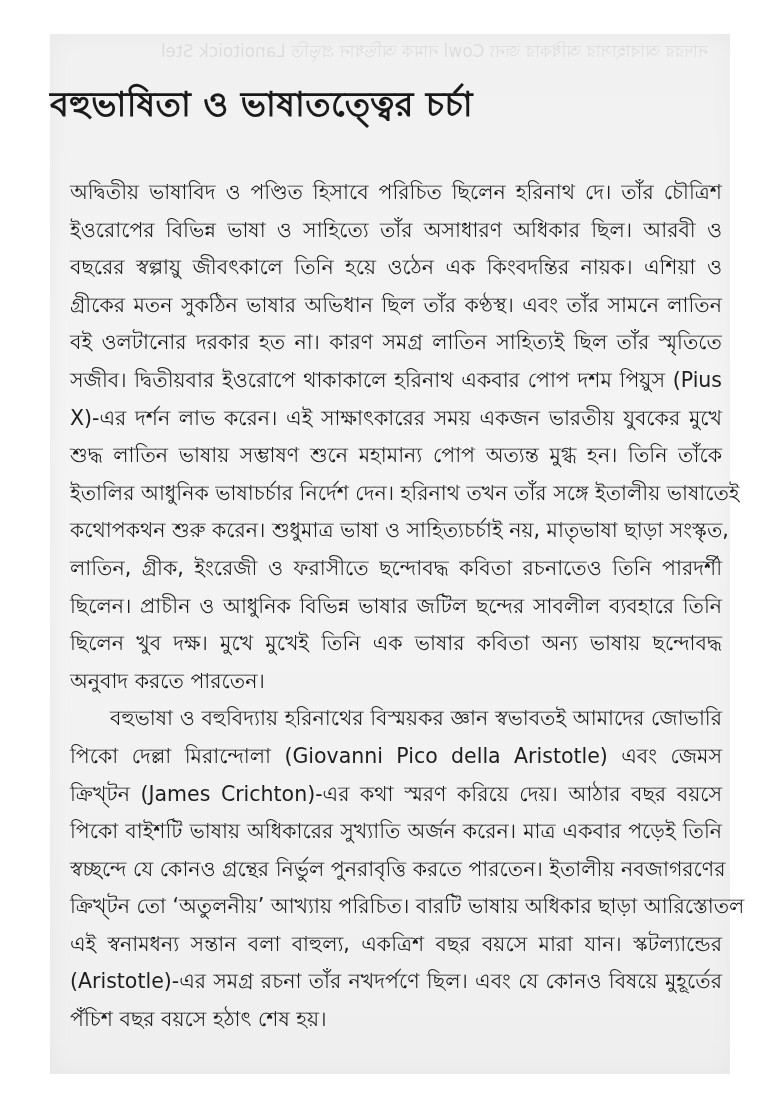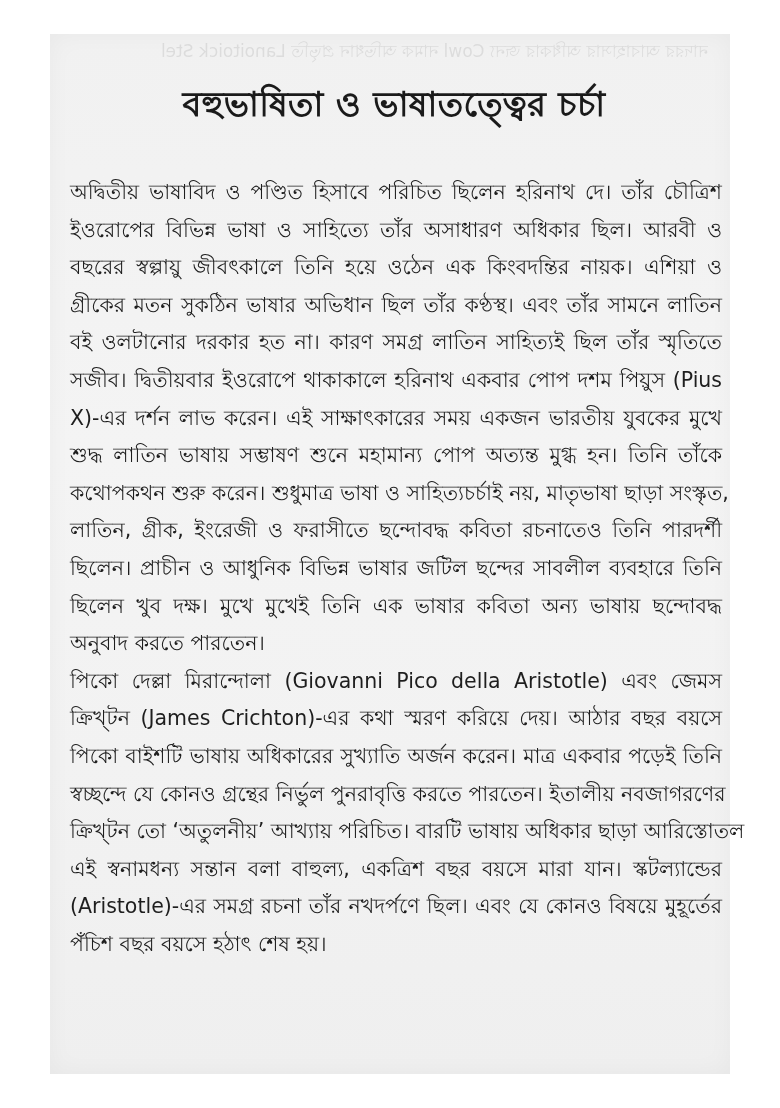--- a/index.html
+++ b/index.html
@@ -36,21 +36,20 @@
       overflow: hidden;
       filter: blur(0.6px);
       transform: scaleX(-1);
       pointer-events: none;
     }
     .title {
       position: absolute;
       left: 0;
       top: 44px;
       width: 688px;
-      text-align: center;
       font-size: 34px;
       font-weight: bold;
       color: #1a1a1a;
       letter-spacing: 0.3px;
     }
     .body-text {
       position: absolute;
       left: 20px;
       top: 140px;
       width: 652px;
@@ -86,28 +85,30 @@
 
     <div>
       <span class="line indent" style="padding-left:0">অদ্বিতীয় ভাষাবিদ ও পণ্ডিত হিসাবে পরিচিত ছিলেন হরিনাথ দে। তাঁর চৌত্রিশ</span>
       <span class="line">ইওরোপের বিভিন্ন ভাষা ও সাহিত্যে তাঁর অসাধারণ অধিকার ছিল। আরবী ও</span>
       <span class="line">বছরের স্বল্পায়ু জীবৎকালে তিনি হয়ে ওঠেন এক কিংবদন্তির নায়ক। এশিয়া ও</span>
       <span class="line">গ্রীকের মতন সুকঠিন ভাষার অভিধান ছিল তাঁর কণ্ঠস্থ। এবং তাঁর সামনে লাতিন</span>
       <span class="line">বই ওলটানোর দরকার হত না। কারণ সমগ্র লাতিন সাহিত্যই ছিল তাঁর স্মৃতিতে</span>
       <span class="line">সজীব। দ্বিতীয়বার ইওরোপে থাকাকালে হরিনাথ একবার পোপ দশম পিয়ুস (Pius</span>
       <span class="line">X)-এর দর্শন লাভ করেন। এই সাক্ষাৎকারের সময় একজন ভারতীয় যুবকের মুখে</span>
       <span class="line">শুদ্ধ লাতিন ভাষায় সম্ভাষণ শুনে মহামান্য পোপ অত্যন্ত মুগ্ধ হন। তিনি তাঁকে</span>
+      <span class="line">ইতালির আধুনিক ভাষাচর্চার নির্দেশ দেন। হরিনাথ তখন তাঁর সঙ্গে ইতালীয় ভাষাতেই</span>
       <span class="line">কথোপকথন শুরু করেন। শুধুমাত্র ভাষা ও সাহিত্যচর্চাই নয়, মাতৃভাষা ছাড়া সংস্কৃত,</span>
       <span class="line">লাতিন, গ্রীক, ইংরেজী ও ফরাসীতে ছন্দোবদ্ধ কবিতা রচনাতেও তিনি পারদর্শী</span>
       <span class="line">ছিলেন। প্রাচীন ও আধুনিক বিভিন্ন ভাষার জটিল ছন্দের সাবলীল ব্যবহারে তিনি</span>
       <span class="line">ছিলেন খুব দক্ষ। মুখে মুখেই তিনি এক ভাষার কবিতা অন্য ভাষায় ছন্দোবদ্ধ</span>
       <span class="line last">অনুবাদ করতে পারতেন।</span>
     </div>
 
     <div>
+      <span class="line indent">বহুভাষা ও বহুবিদ্যায় হরিনাথের বিস্ময়কর জ্ঞান স্বভাবতই আমাদের জোভারি</span>
       <span class="line">পিকো দেল্লা মিরান্দোলা (Giovanni Pico della Aristotle) এবং জেমস</span>
       <span class="line">ক্রিখ্টন (James Crichton)-এর কথা স্মরণ করিয়ে দেয়। আঠার বছর বয়সে</span>
       <span class="line">পিকো বাইশটি ভাষায় অধিকারের সুখ্যাতি অর্জন করেন। মাত্র একবার পড়েই তিনি</span>
       <span class="line">স্বচ্ছন্দে যে কোনও গ্রন্থের নির্ভুল পুনরাবৃত্তি করতে পারতেন। ইতালীয় নবজাগরণের</span>
       <span class="line">ক্রিখ্টন তো ‘অতুলনীয়’ আখ্যায় পরিচিত। বারটি ভাষায় অধিকার ছাড়া আরিস্তোতল</span>
       <span class="line">এই স্বনামধন্য সন্তান বলা বাহুল্য, একত্রিশ বছর বয়সে মারা যান। স্কটল্যান্ডের</span>
       <span class="line">(Aristotle)-এর সমগ্র রচনা তাঁর নখদর্পণে ছিল। এবং যে কোনও বিষয়ে মুহূর্তের</span>
       <span class="line last">পঁচিশ বছর বয়সে হঠাৎ শেষ হয়।</span>
     </div>
 

